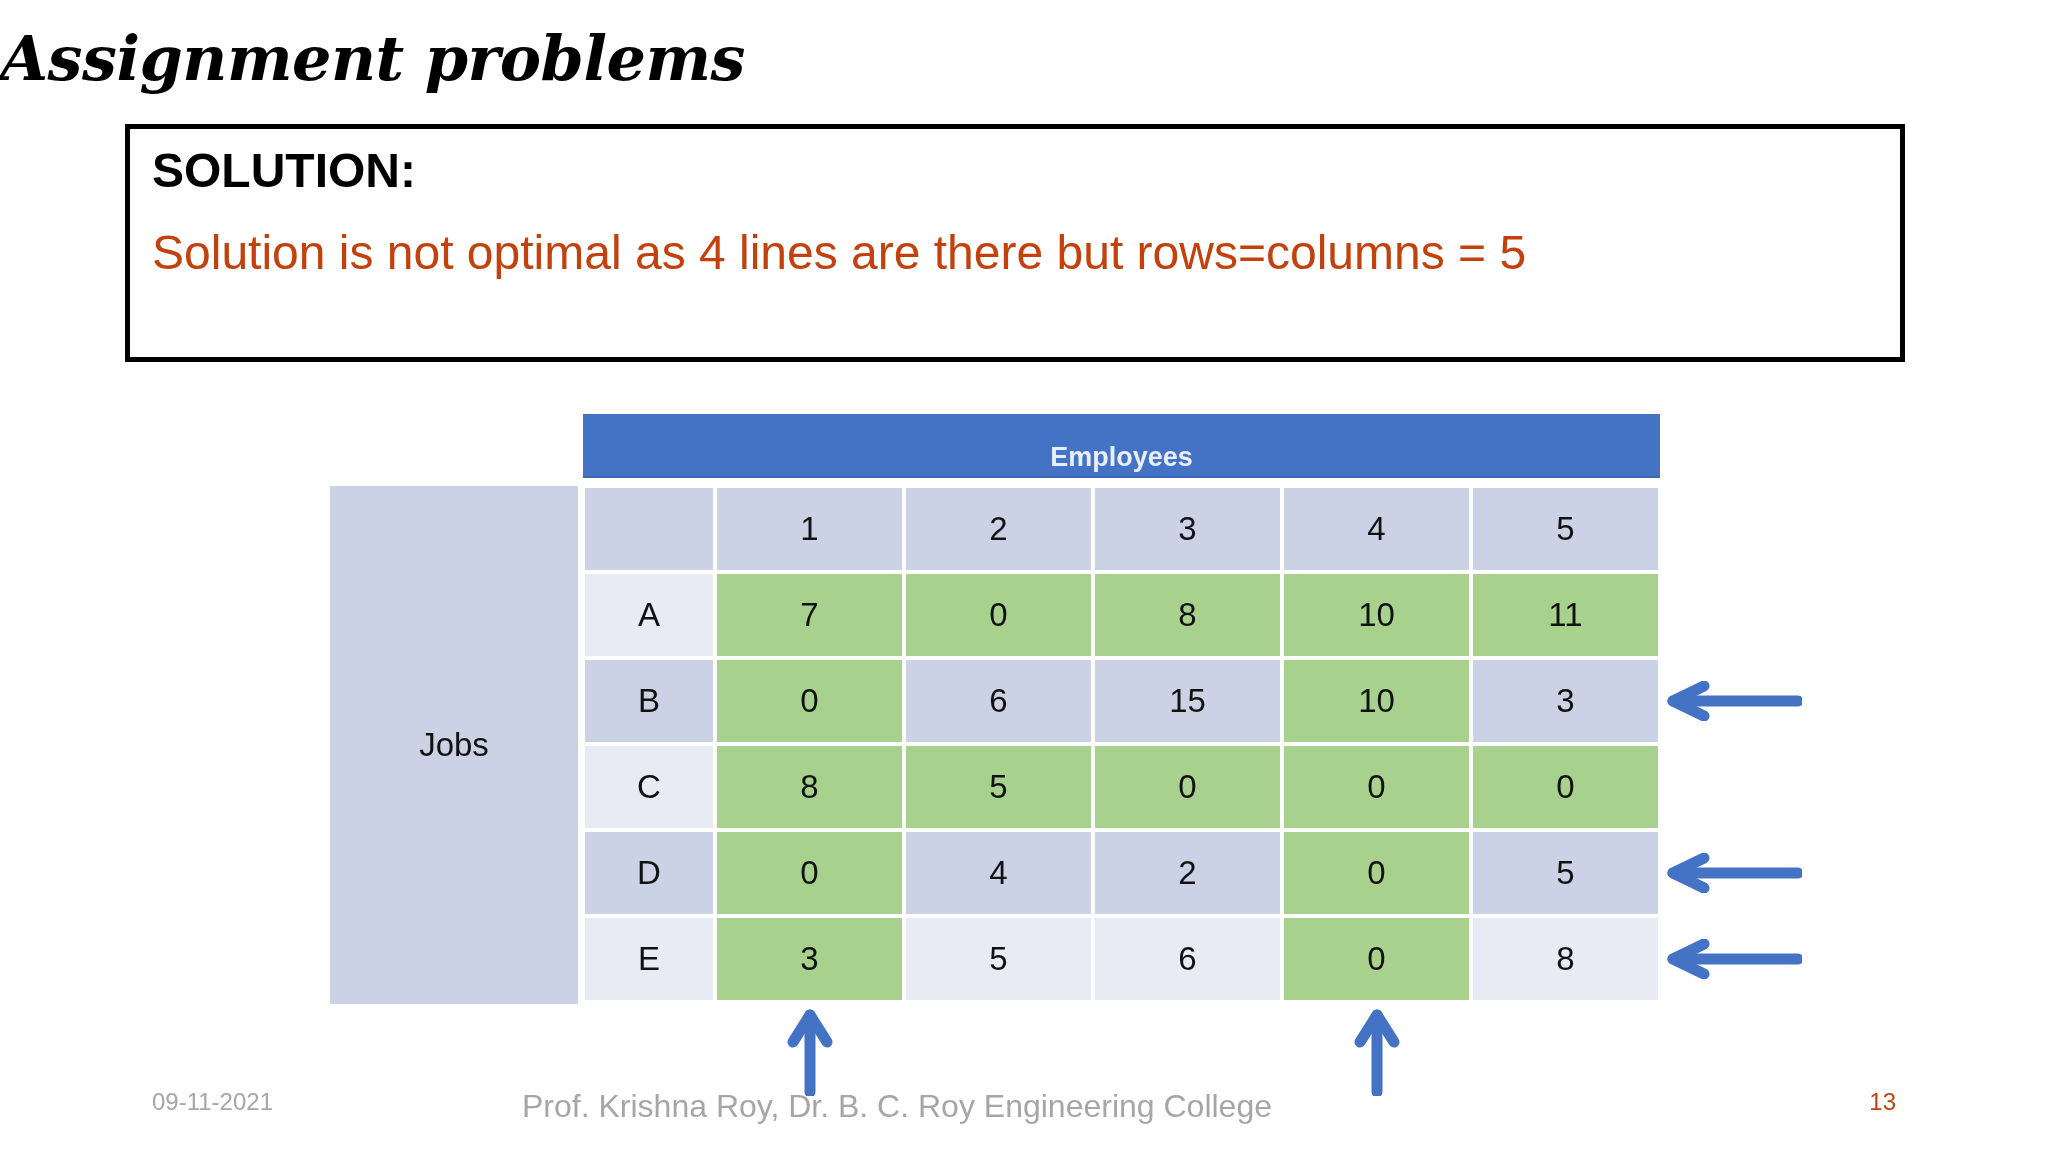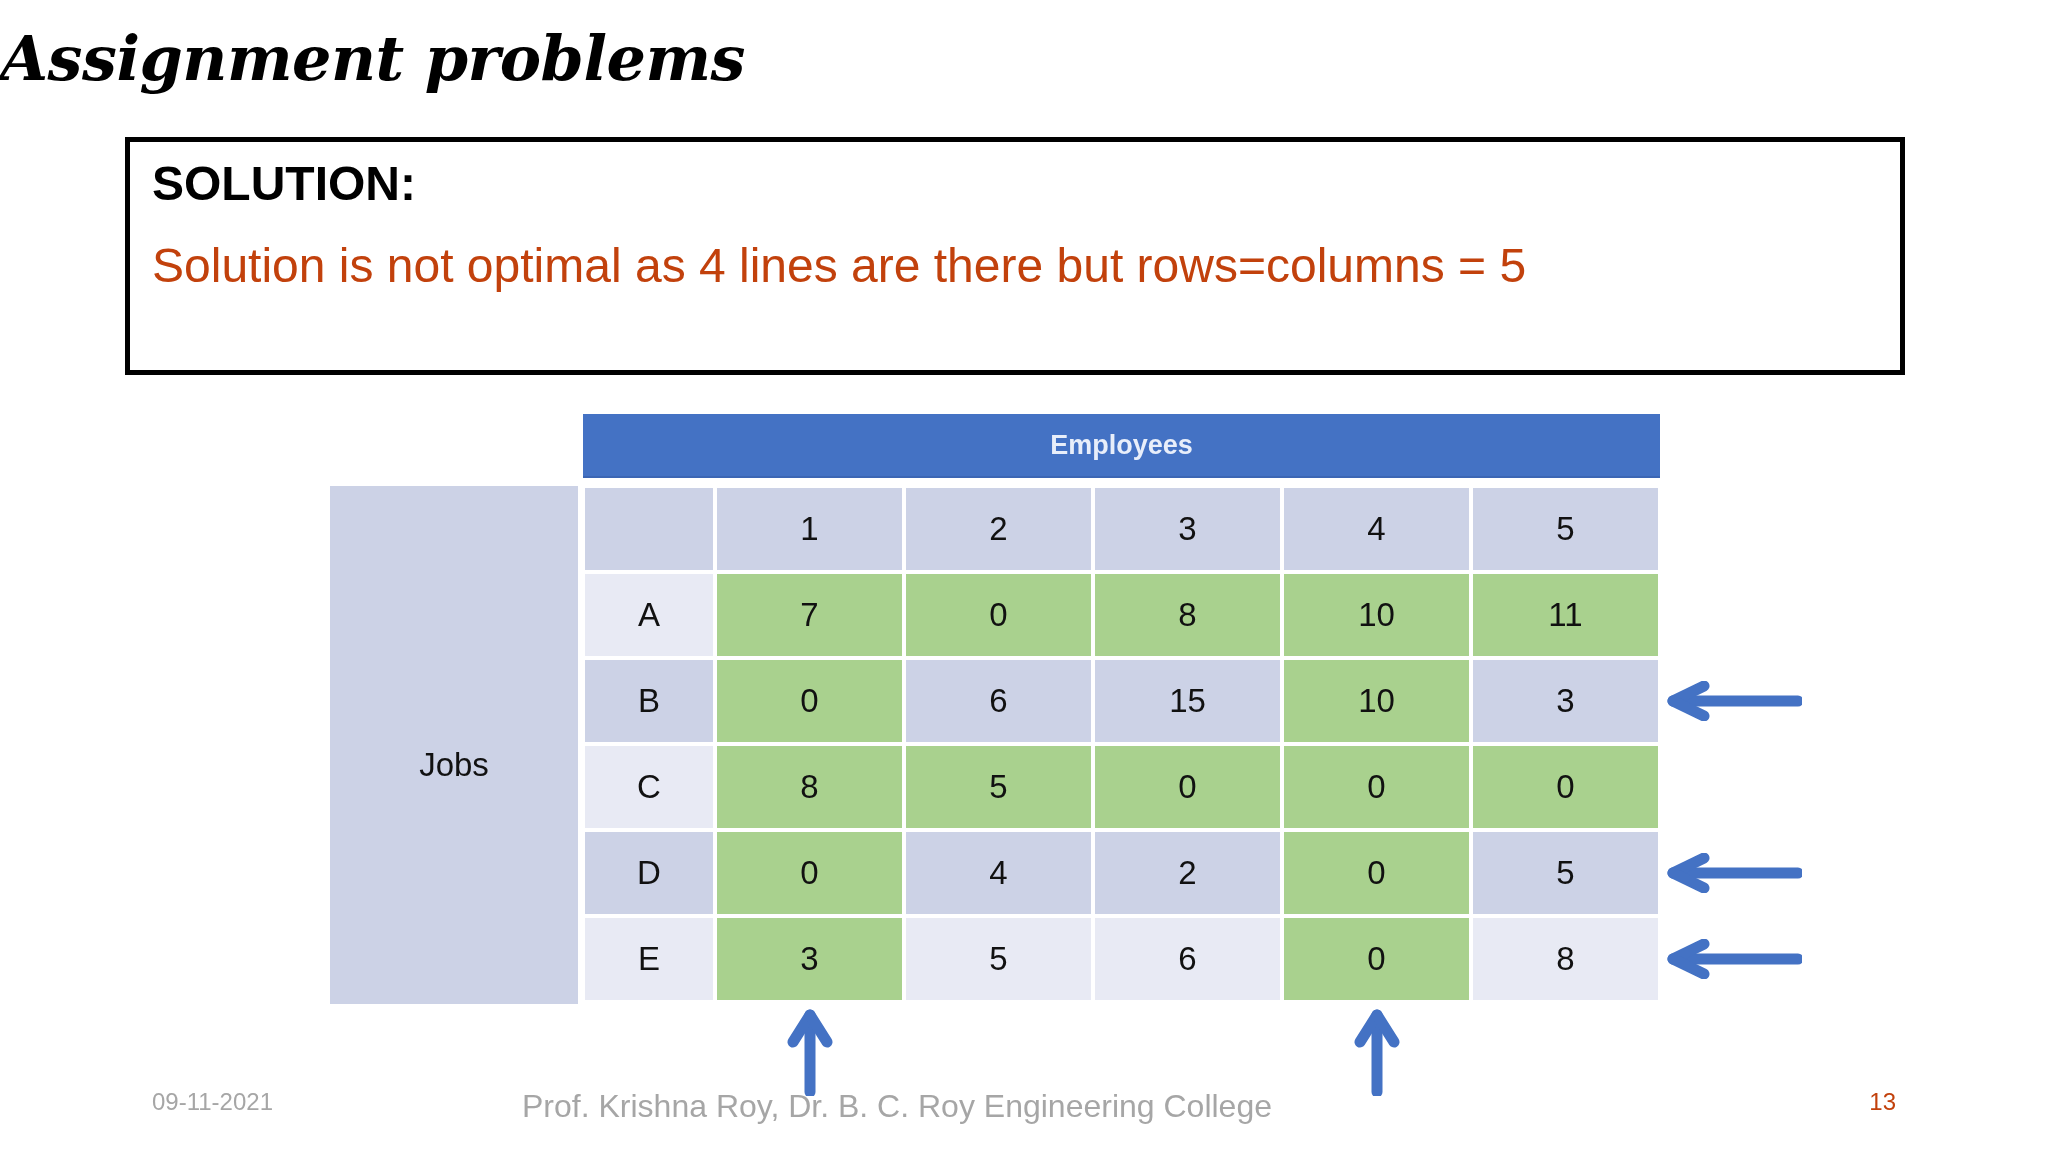--- a/index.html
+++ b/index.html
@@ -36,21 +36,20 @@
   
   #solution-box {
     position: absolute;
     left: 125px;
     top: 124px;
     width: 1780px;
     height: 238px;
     border: 5px solid #000000;
     box-sizing: border-box;
     background: #ffffff;
-    margin-top: 13px;
   }
   #solution-heading {
     position: absolute;
     left: 22px;
     top: 14px;
     font-size: 48px;
     font-weight: 700;
     color: #000000;
     white-space: nowrap;
   }
@@ -79,21 +78,21 @@
     left: 253px;
     top: 0;
     width: 1077px;
     height: 62px;
     background: #4472c4;
     box-shadow: 0 2px 0 0 #3c66b4;
   }
   #employees-banner-label {
     position: absolute;
     left: 0;
-    top: 0;
+    top: 12px;
     width: 100%;
     line-height: 62px;
     text-align: center;
     color: #e8eefa;
     font-size: 27px;
     font-weight: 700;
   }
 
   
   #jobs-cell {
@@ -106,21 +105,20 @@
   }
   #jobs-cell-label {
     position: absolute;
     left: 0;
     top: 50%;
     transform: translateY(-50%);
     width: 100%;
     text-align: center;
     font-size: 33px;
     color: #111111;
-    margin-top: 20px;
   }
 
   
   #grid {
     position: absolute;
     left: 253px;
     top: 72px;
     width: 1077px;
     height: 518px;
   }

